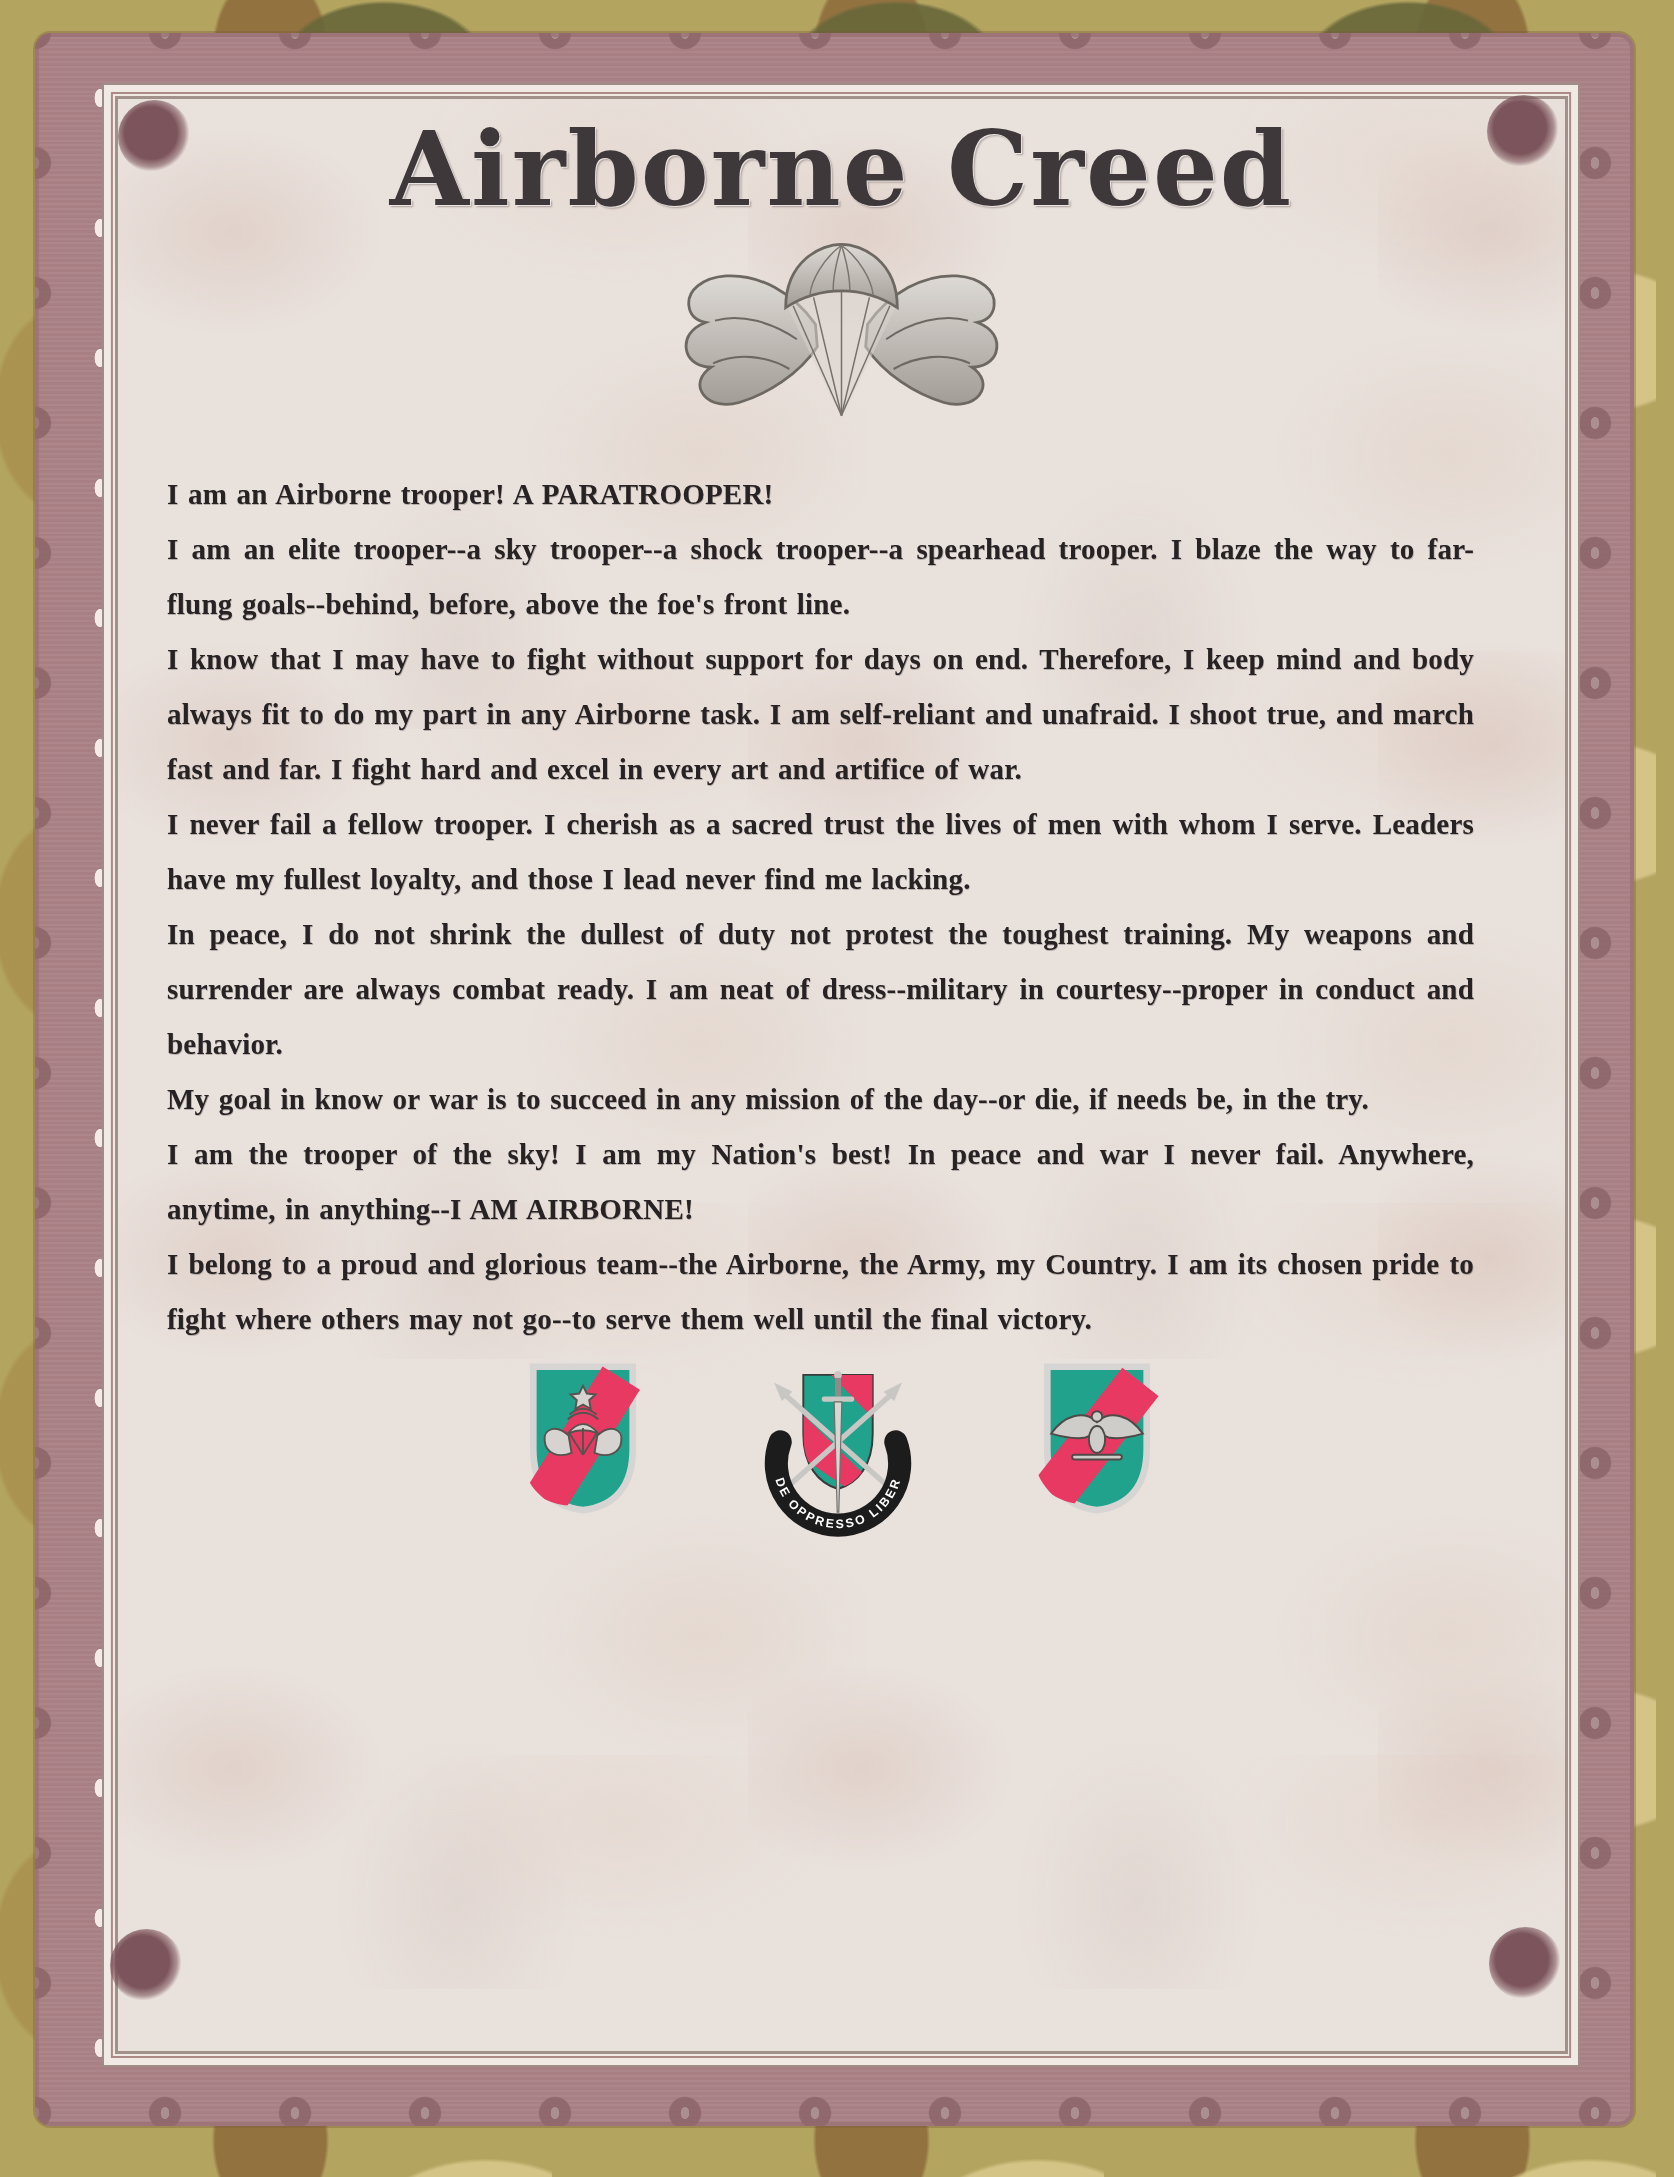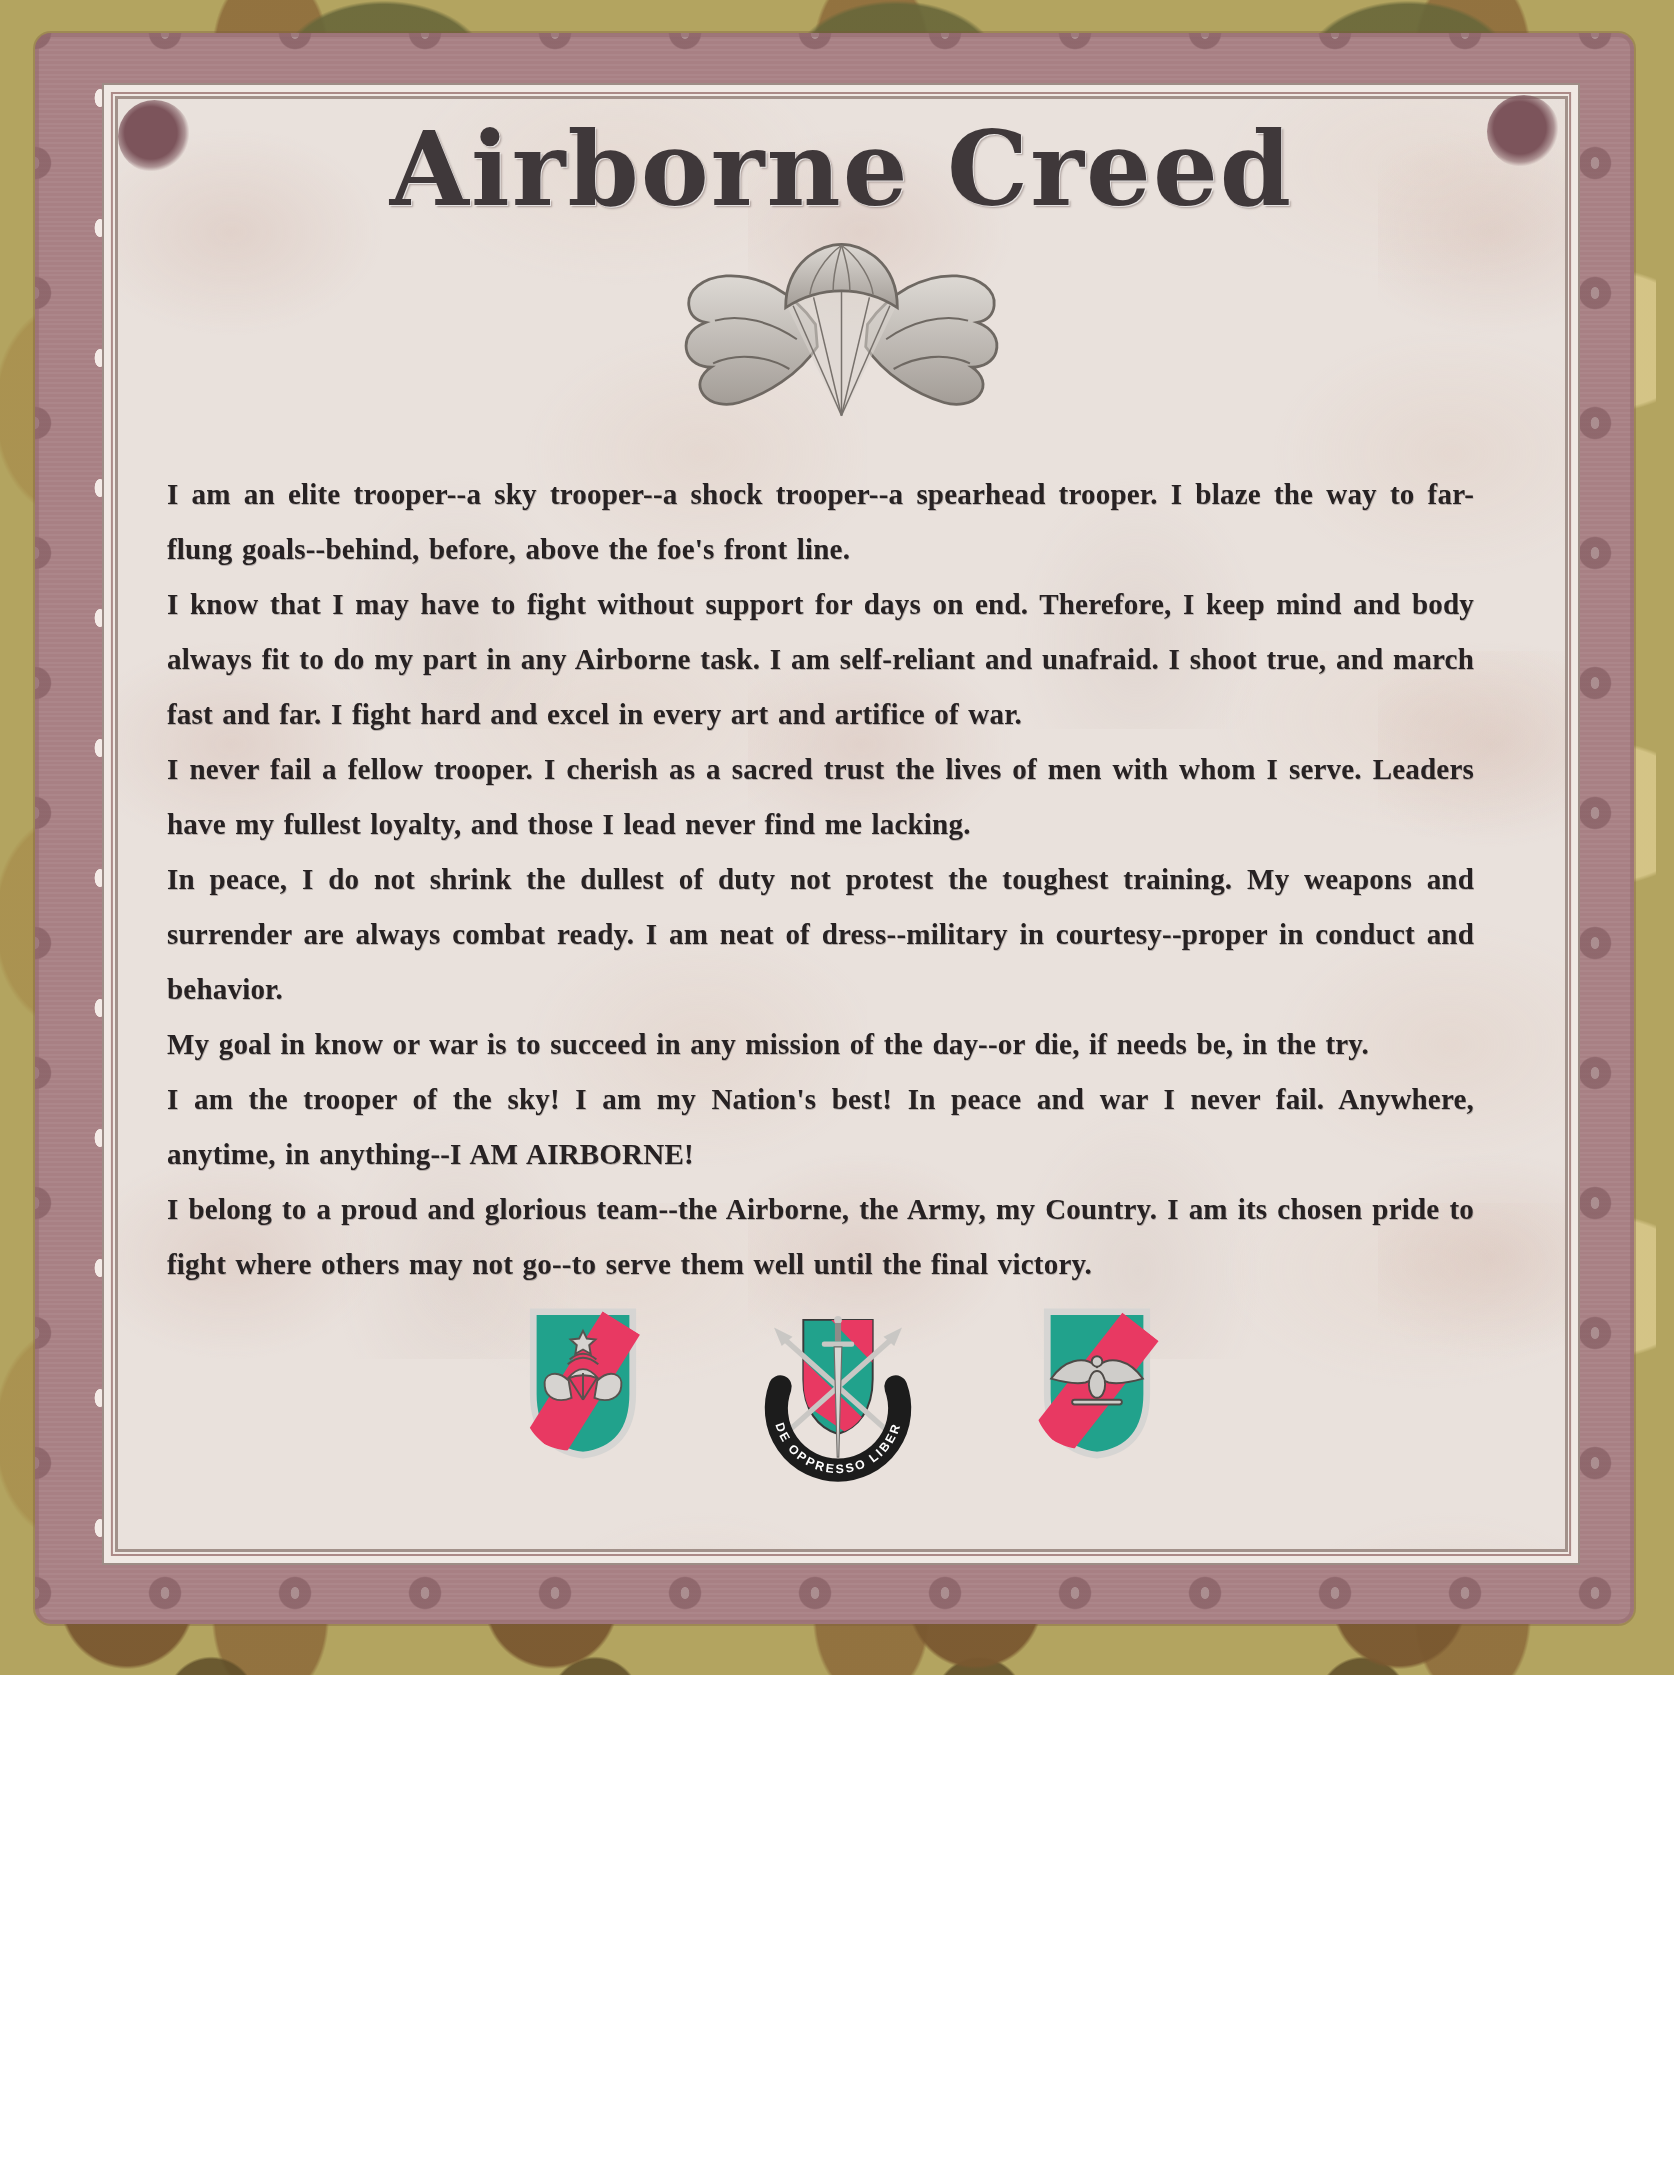--- a/index.html
+++ b/index.html
@@ -1,19 +1,19 @@
 <!DOCTYPE html>
 <html><head>
 <meta charset="utf-8">
 <style>
   html,body{margin:0;padding:0;}
   body{width:1675px;height:2177px;font-family:"Liberation Serif",serif;}
 
   .page{
-    position:relative;width:1675px;height:1675px;overflow:hidden;
+    position:relative;width:1675px;height:2177px;overflow:hidden;
     background-color:#b3a460;
     background-image:
       radial-gradient(circle 94px at 30% 40%, rgba(122,88,48,.95) 0 68%, transparent 72%),
       radial-gradient(ellipse 148px 94px at 75% 15%, rgba(104,103,58,.9) 0 66%, transparent 70%),
       radial-gradient(ellipse 113px 158px at 15% 80%, rgba(170,146,80,.95) 0 64%, transparent 68%),
       radial-gradient(ellipse 167px 103px at 88% 72%, rgba(214,198,136,.95) 0 68%, transparent 72%),
       radial-gradient(circle 69px at 55% 58%, rgba(94,77,40,.85) 0 62%, transparent 66%),
       radial-gradient(ellipse 89px 128px at 45% 10%, rgba(140,106,58,.85) 0 62%, transparent 66%);
     background-size: 424px 364px, 512px 443px, 463px 512px, 552px 473px, 384px 305px, 601px 522px;
   }
@@ -124,20 +124,21 @@
         <g stroke="#7b756f" stroke-width="1.6" fill="none">
           <path d="M180,13 C160,28 148,50 146,66"></path>
           <path d="M180,13 C174,32 171,48 171,62"></path>
           <path d="M180,13 C186,32 189,48 189,62"></path>
           <path d="M180,13 C200,28 212,50 214,66"></path>
         </g>
       </g>
     </svg>
 
     <div class="creed">
+      <p>I am an Airborne trooper! A PARATROOPER!</p>
       <p>I am an elite trooper--a sky trooper--a shock trooper--a spearhead trooper. I blaze the way to far-flung goals--behind, before, above the foe's front line.</p>
       <p>I know that I may have to fight without support for days on end. Therefore, I keep mind and body always fit to do my part in any Airborne task. I am self-reliant and unafraid. I shoot true, and march fast and far. I fight hard and excel in every art and artifice of war.</p>
       <p>I never fail a fellow trooper. I cherish as a sacred trust the lives of men with whom I serve. Leaders have my fullest loyalty, and those I lead never find me lacking.</p>
       <p>In peace, I do not shrink the dullest of duty not protest the toughest training. My weapons and surrender are always combat ready. I am neat of dress--military in courtesy--proper in conduct and behavior.</p>
       <p>My goal in know or war is to succeed in any mission of the day--or die, if needs be, in the try.</p>
       <p>I am the trooper of the sky! I am my Nation's best! In peace and war I never fail. Anywhere, anytime, in anything--I AM AIRBORNE!</p>
       <p>I belong to a proud and glorious team--the Airborne, the Army, my Country. I am its chosen pride to fight where others may not go--to serve them well until the final victory.</p>
     </div>
 
     <div class="emblem-row">

